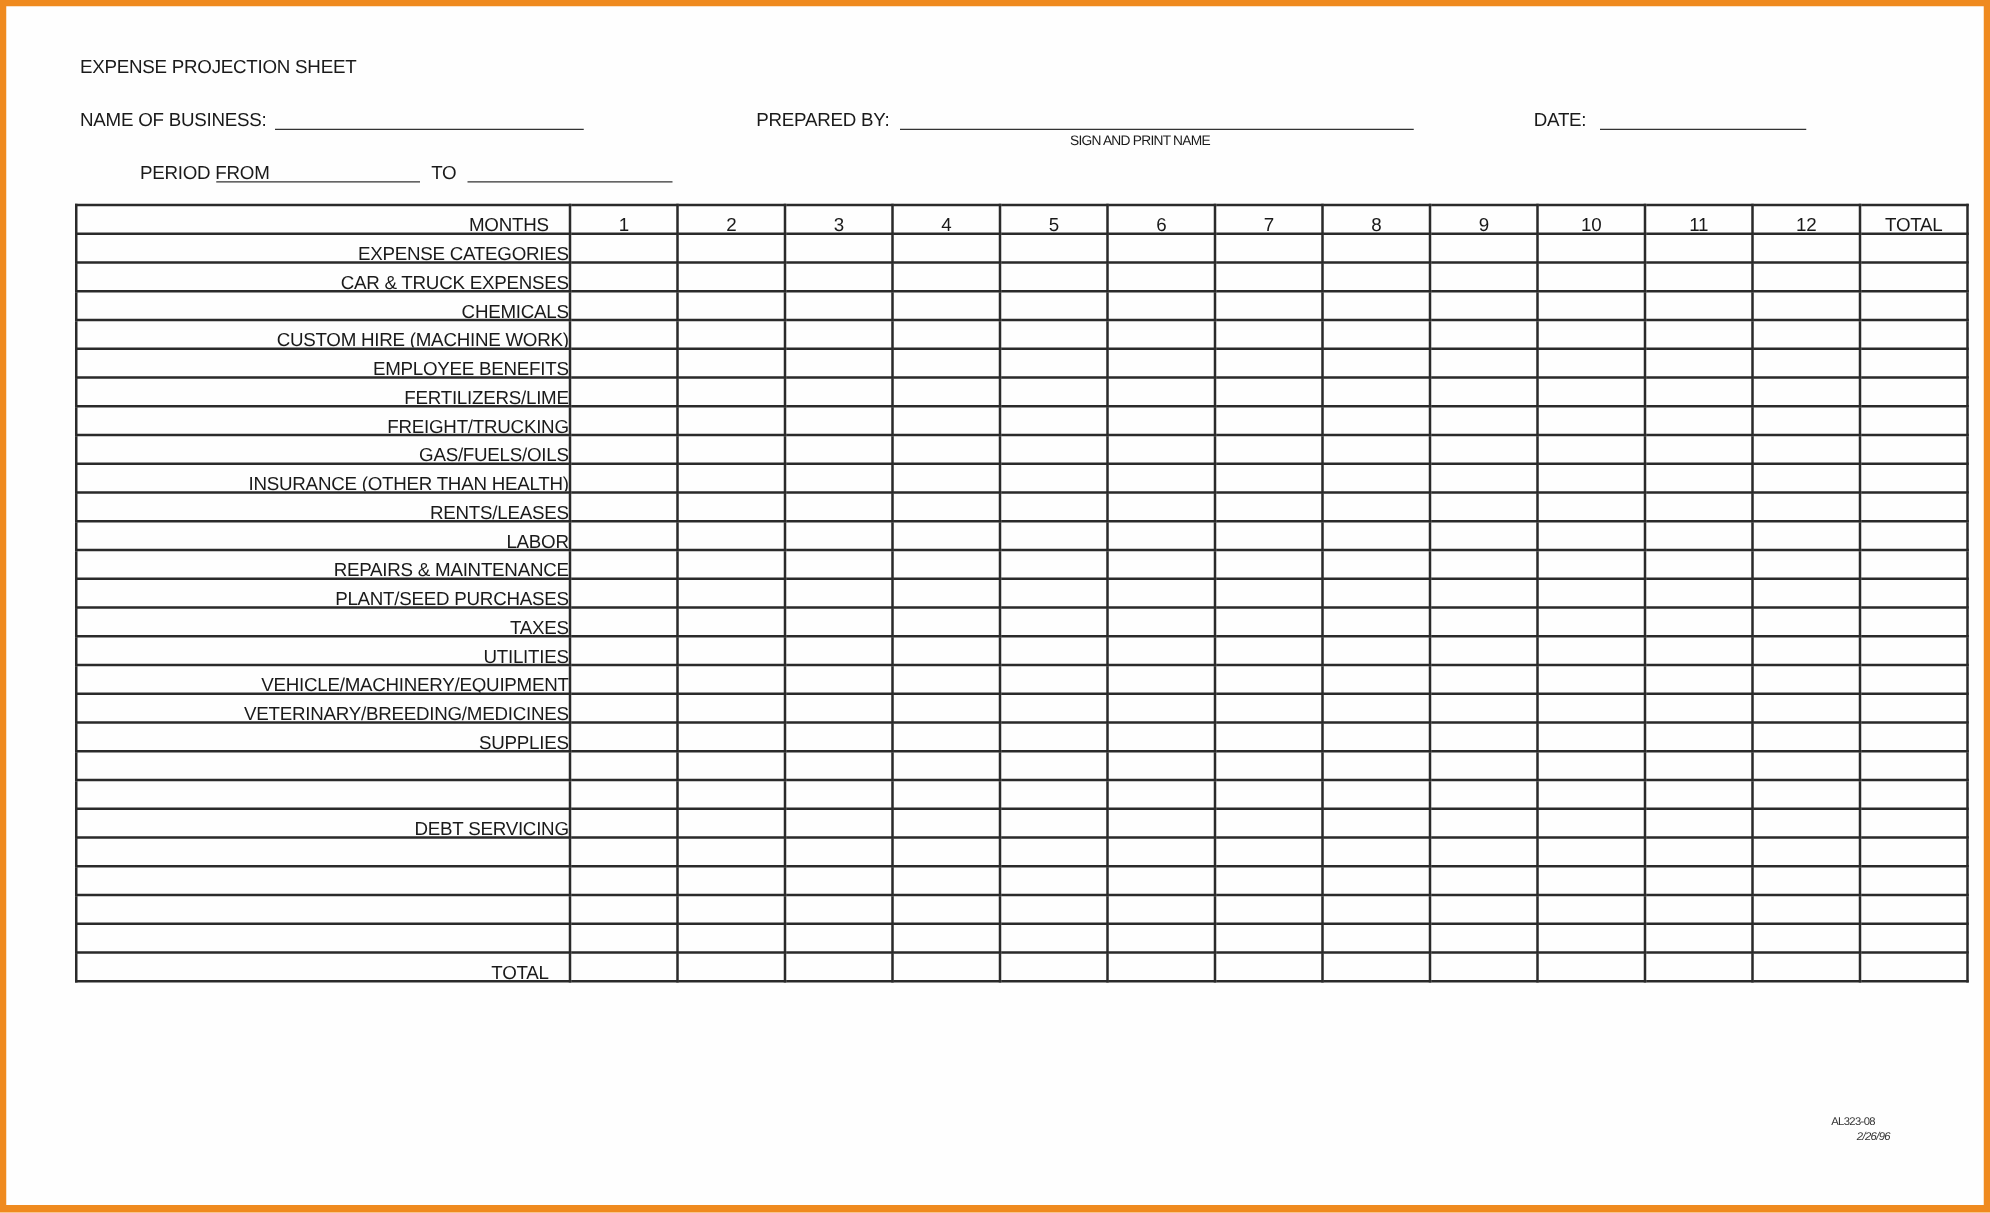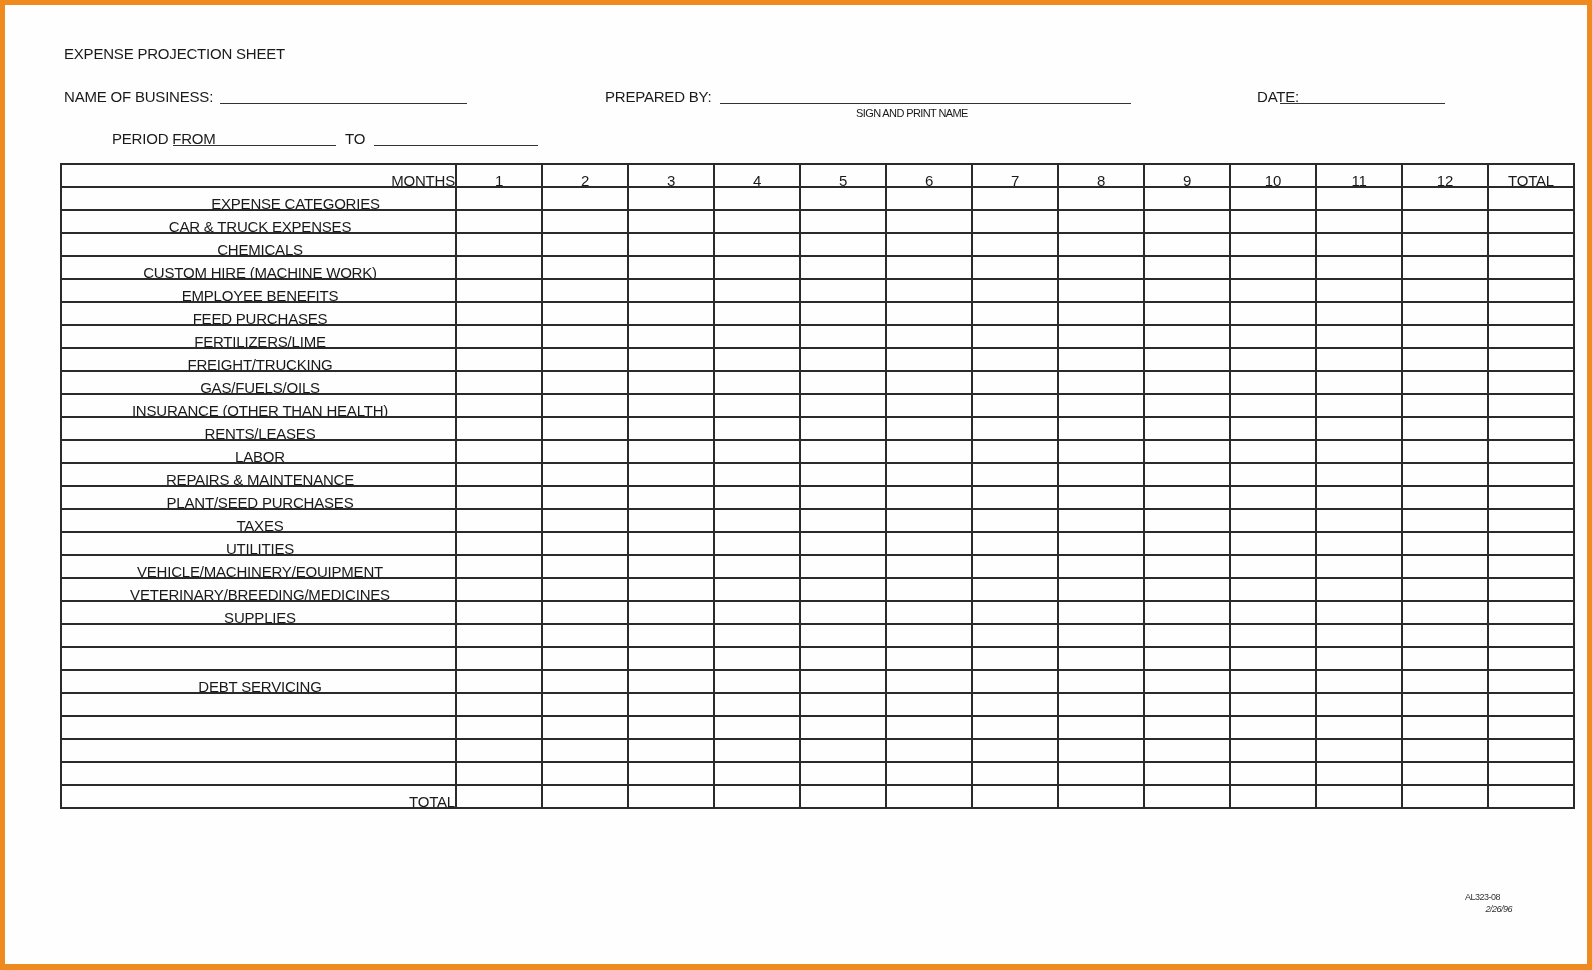--- a/index.html
+++ b/index.html
@@ -33,23 +33,23 @@
       border: 2px solid #2a2a2a;
       height: 21px;
       padding: 0;
       font-size: 15px;
       letter-spacing: -0.2px;
       line-height: 15px;
       vertical-align: bottom;
       overflow: hidden;
       white-space: nowrap;
     }
-    table.sheet td.cat { width: 319px; padding-left: 3px; text-align: center; }
+    table.sheet td.cat { width: 319px; padding-left: 3px; text-align: right; }
     table.sheet td.num { width: 84px; text-align: center; }
-    table.sheet td.right { text-align: right; padding-right: 0; padding-left: 0; }
+    table.sheet td.right { text-align: right; padding-right: 16px; padding-left: 0; }
     table.sheet tr.hdr td { padding-bottom: 0; }
     table.sheet td .txt { display: inline-block; transform: translateY(2px); }
   </style>
 </head>
 <body>
 
 <div class="frame"></div>
 
 <div class="abs title">EXPENSE PROJECTION SHEET</div>
 
@@ -57,21 +57,21 @@
 <div class="line" style="left:220px; top:89px; width:247px; height:14px;">
   <span class="abs lbl" style="left:2px; top:0;"></span>
 </div>
 
 <div class="abs lbl" style="left:605px; top:88px;">PREPARED BY:</div>
 <div class="line" style="left:720px; top:89px; width:411px; height:14px;">
   <span class="abs lbl" style="left:2px; top:0;"></span>
 </div>
 <div class="abs small" style="left:856px; top:107px;">SIGN AND PRINT NAME</div>
 
-<div class="abs lbl" style="left:1227px; top:88px;margin-left:30px;">DATE:</div>
+<div class="abs lbl" style="left:1227px; top:88px;">DATE:</div>
 <div class="line" style="left:1280px; top:89px; width:165px; height:14px;">
   <span class="abs lbl" style="left:2px; top:0;"></span>
 </div>
 
 <div class="abs lbl" style="left:64px; top:130px;margin-left:48px;">PERIOD FROM</div>
 <div class="line" style="left:173px; top:131px; width:163px; height:14px;">
   <span class="abs lbl" style="left:2px; top:0;"></span>
 </div>
 <div class="abs lbl" style="left:345px; top:130px;">TO</div>
 <div class="line" style="left:374px; top:131px; width:164px; height:14px;">
@@ -170,36 +170,20 @@
         <td class="num"></td>
         <td class="num"></td>
         <td class="num"></td>
         <td class="num"></td>
         <td class="num"></td>
         <td class="num"></td>
         <td class="num"></td>
         <td class="num"></td>
       </tr>
       <tr>
-        <td class="cat"><span class="txt">FEED PURCHASES</span></td>
-        <td class="num"></td>
-        <td class="num"></td>
-        <td class="num"></td>
-        <td class="num"></td>
-        <td class="num"></td>
-        <td class="num"></td>
-        <td class="num"></td>
-        <td class="num"></td>
-        <td class="num"></td>
-        <td class="num"></td>
-        <td class="num"></td>
-        <td class="num"></td>
-        <td class="num"></td>
-      </tr>
-      <tr>
         <td class="cat"><span class="txt">FERTILIZERS/LIME</span></td>
         <td class="num"></td>
         <td class="num"></td>
         <td class="num"></td>
         <td class="num"></td>
         <td class="num"></td>
         <td class="num"></td>
         <td class="num"></td>
         <td class="num"></td>
         <td class="num"></td>

